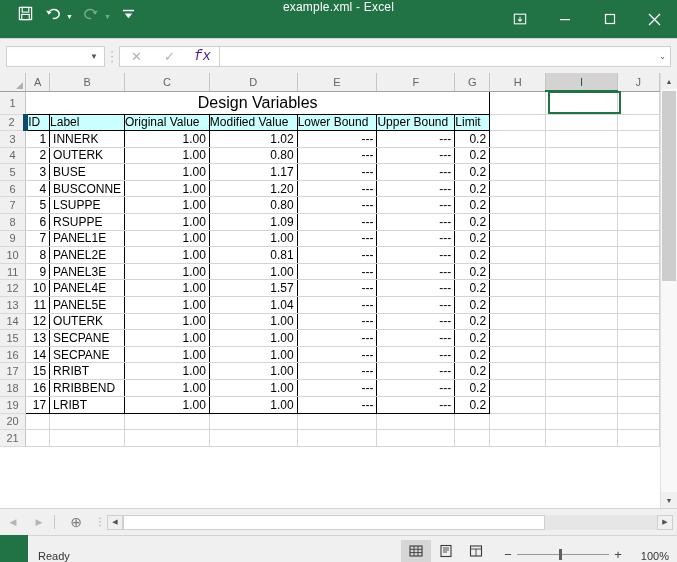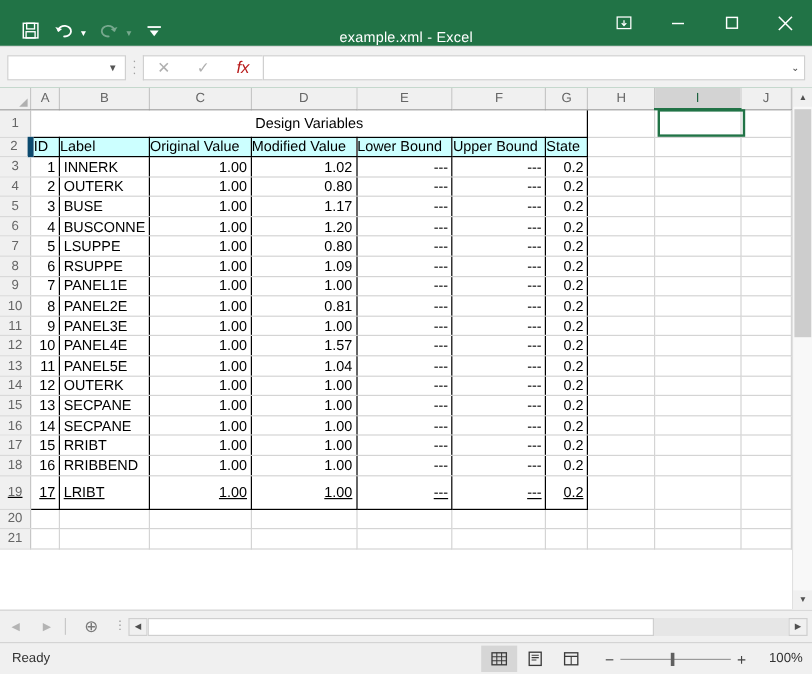--- a/index.html
+++ b/index.html
@@ -16,21 +16,21 @@
     display: flex;
     flex-direction: column;
   }
 
   
   .titlebar {
     height: 38px;
     flex: 0 0 38px;
     background: #217346;
     display: flex;
-    align-items: flex-end;
+    align-items: flex-start;
     position: relative;
   }
   .qat {
     display: flex;
     align-items: center;
     padding-left: 12px;
     gap: 2px;
   }
   .qat-btn {
     width: 26px; height: 26px;
@@ -117,23 +117,23 @@
     background: #ffffff;
     box-sizing: border-box;
   }
   .fxbtn {
     width: 33px;
     display: flex; align-items: center; justify-content: center;
     font-size: 13px;
     color: #b0b0b0;
   }
   .fxbtn.fxi {
-    color: #b91c1c;
+    color: #4c1d95;
     font-style: italic;
-    font-family: Liberation Sans, sans-serif;
+    font-family: Liberation Mono, monospace;
     font-size: 14px;
   }
   .fxinput {
     flex: 1;
     height: 21px;
     background: #ffffff;
     border: 1px solid #d0d0d0;
     box-sizing: border-box;
     display: flex;
     align-items: center;
@@ -226,21 +226,21 @@
   .cell { background: #ffffff; vertical-align: middle; }
   .cell.num { text-align: right; padding-right: 3px; }
   .cell.txt { text-align: left; padding-left: 3px; }
 
   
   .tb { border-right: 1px solid #000 !important; }
   .tb-l { border-left: 1px solid #000; }
   .tb-b { border-bottom: 1px solid #000 !important; }
 
   .titlecell {
-    font-size: 12px;
+    font-size: 16px;
     font-weight: bold;
     text-align: center;
     vertical-align: middle;
     background: #ffffff;
     border-left: 1px solid #000;
     border-top: 1px solid #000;
     border-right: 1px solid #000 !important;
     border-bottom: 1px solid #000 !important;
   }
   .hdrcell {
@@ -362,23 +362,24 @@
     border: 1px solid #cfcfcf;
     box-sizing: border-box;
   }
 
   
   .statusbar {
     flex: 0 0 26px;
     background: #f0f0f0;
     border-top: 1px solid #d4d4d4;
     display: flex;
-    align-items: center;
+    align-items: flex-end;
     font-size: 11px;
     color: #333;
+    margin-left: 28px;
   }
   .status-ready { padding-left: 10px; flex: 1; }
   .viewbtns { display: flex; align-items: center; gap: 0; }
   .viewbtn {
     width: 30px; height: 22px;
     display: flex; align-items: center; justify-content: center;
     color: #444;
   }
   .viewbtn.active { background: #d6d6d6; }
   .zoomctl {
@@ -528,21 +529,21 @@
                 <td class="cell"></td>
               </tr>
               <tr style="height: 16.6px;">
                 <td class="rowhead">2</td>
                 <td class="hdrcell first ctr">ID</td>
                 <td class="hdrcell txt">Label</td>
                 <td class="hdrcell txt">Original Value</td>
                 <td class="hdrcell txt">Modified Value</td>
                 <td class="hdrcell txt">Lower Bound</td>
                 <td class="hdrcell txt">Upper Bound</td>
-                <td class="hdrcell txt">State</td>
+                <td class="hdrcell txt">Limit</td>
                 <td class="cell"></td>
                 <td class="cell"></td>
                 <td class="cell"></td>
               </tr>
               <tr style="height: 16.6px;">
                 <td class="rowhead">3</td>
                 <td class="cell num tb tb-l">1</td>
                 <td class="cell txt tb">INNERK</td>
                 <td class="cell num tb">1.00</td>
                 <td class="cell num tb">1.02</td>
@@ -741,21 +742,21 @@
                 <td class="cell txt tb">RRIBBEND</td>
                 <td class="cell num tb">1.00</td>
                 <td class="cell num tb">1.00</td>
                 <td class="cell num tb">---</td>
                 <td class="cell num tb">---</td>
                 <td class="cell num tb">0.2</td>
                 <td class="cell"></td>
                 <td class="cell"></td>
                 <td class="cell"></td>
               </tr>
-              <tr style="height: 28px; text-decoration: underline;">
+              <tr style="height: 17px;">
                 <td class="rowhead">19</td>
                 <td class="cell num tb tb-l tb-b">17</td>
                 <td class="cell txt tb tb-b">LRIBT</td>
                 <td class="cell num tb tb-b">1.00</td>
                 <td class="cell num tb tb-b">1.00</td>
                 <td class="cell num tb tb-b">---</td>
                 <td class="cell num tb tb-b">---</td>
                 <td class="cell num tb tb-b">0.2</td>
                 <td class="cell"></td>
                 <td class="cell"></td>

